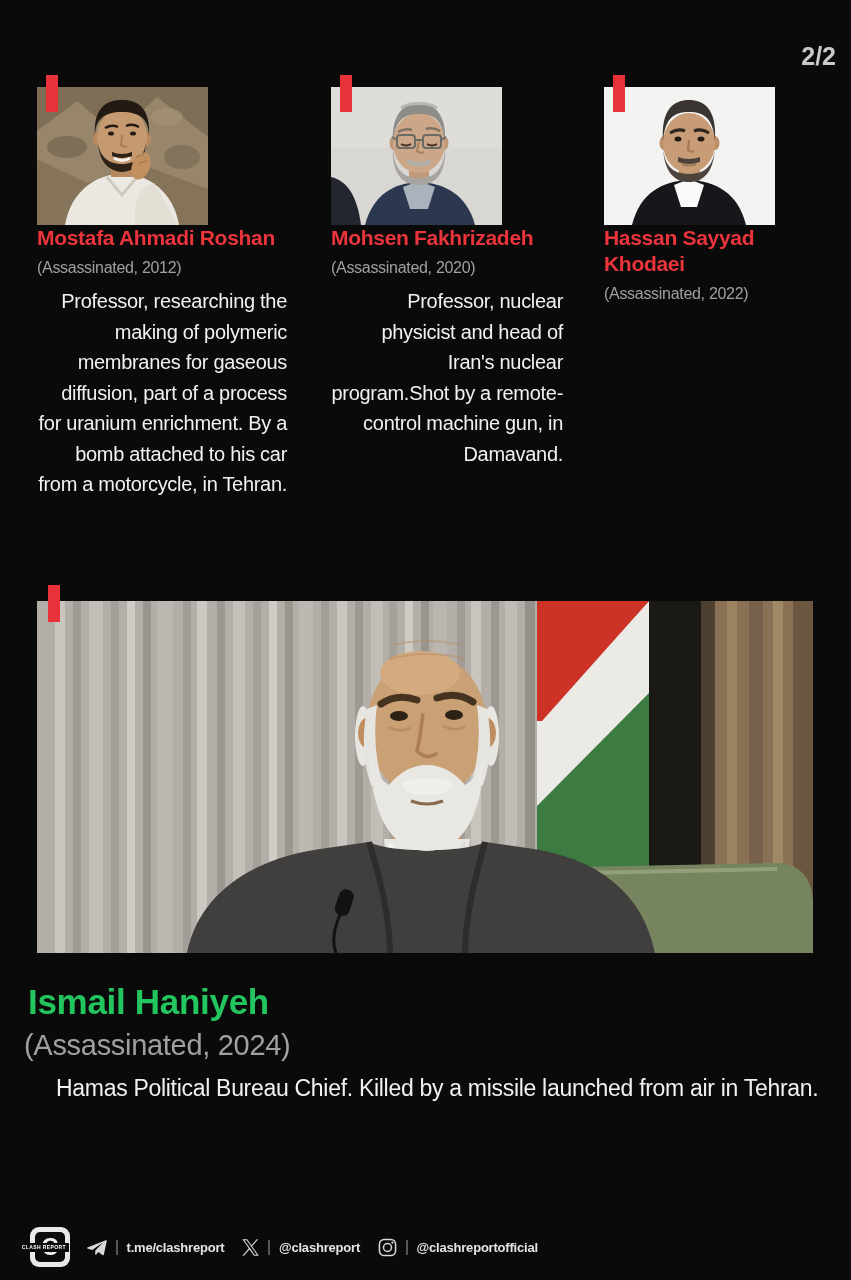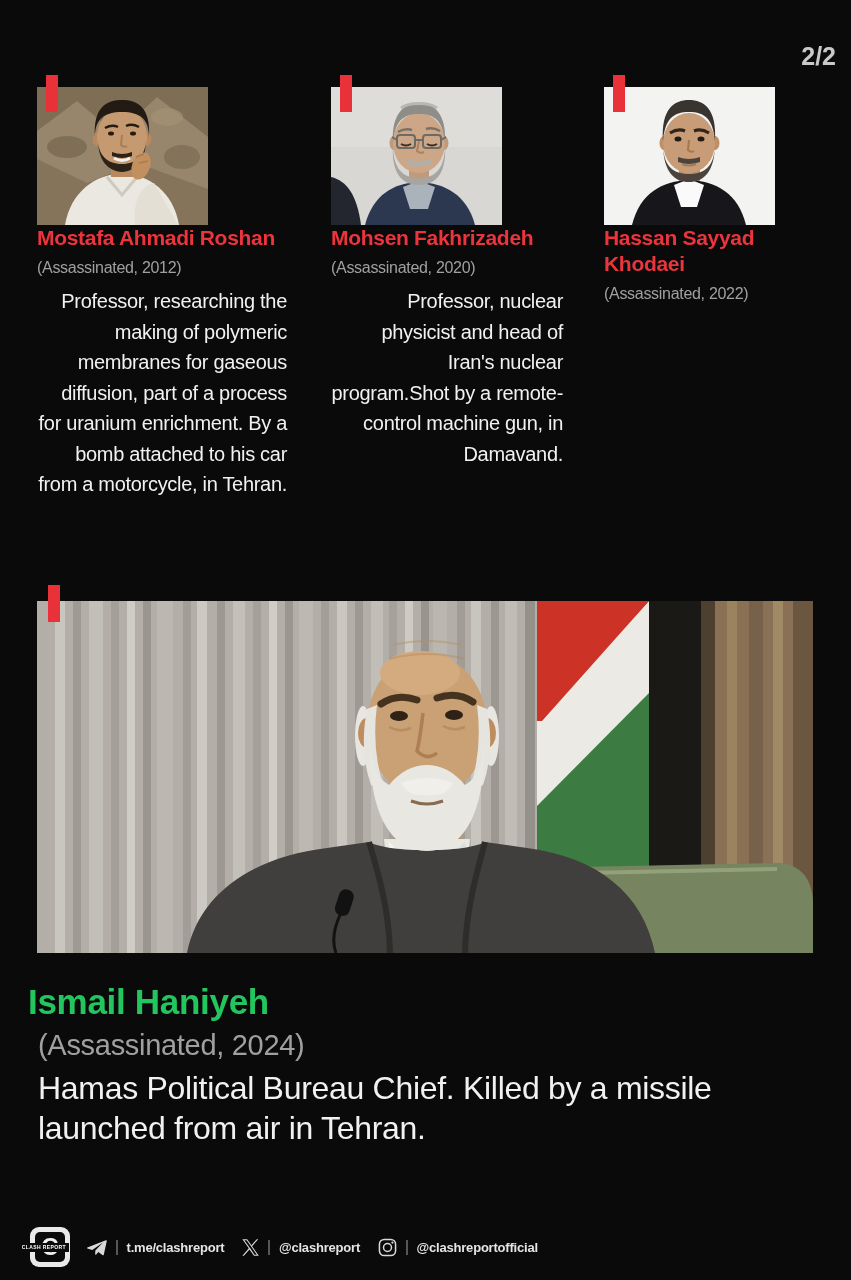--- a/index.html
+++ b/index.html
@@ -42,26 +42,26 @@
   .feature-photo {
     position:absolute; left:37px; top:601px;
     width:776px; height:352px; overflow:hidden; background:#222; z-index:1;
   }
   .feature-photo svg { display:block; width:100%; height:100%; }
   .feature-name {
     position:absolute; left:28px; top:982px;
     font-size:35px; font-weight:bold; color:#22c55e;
   }
   .feature-status {
-    position:absolute; left:38px; top:1029px;
+    position:absolute; left:24px; top:1029px;
     font-size:29px; color:#a0a0a0;
   }
   .feature-desc {
-    position:absolute; left:38px; top:1068px; width:792px;
-    font-size:32px; line-height:40px; color:#f1f1f1; font-weight:normal;
+    position:absolute; left:56px; top:1068px; width:792px;
+    font-size:23px; line-height:40px; color:#f1f1f1; font-weight:normal;
   }
   
   .footer {
     position:absolute; left:30px; top:1227px;
     display:flex; align-items:center; gap:16px;
   }
   .logo {
     position:relative; width:40px; height:40px;
     background:#e9e9e9; border-radius:9px;
     display:flex; align-items:center; justify-content:center;

